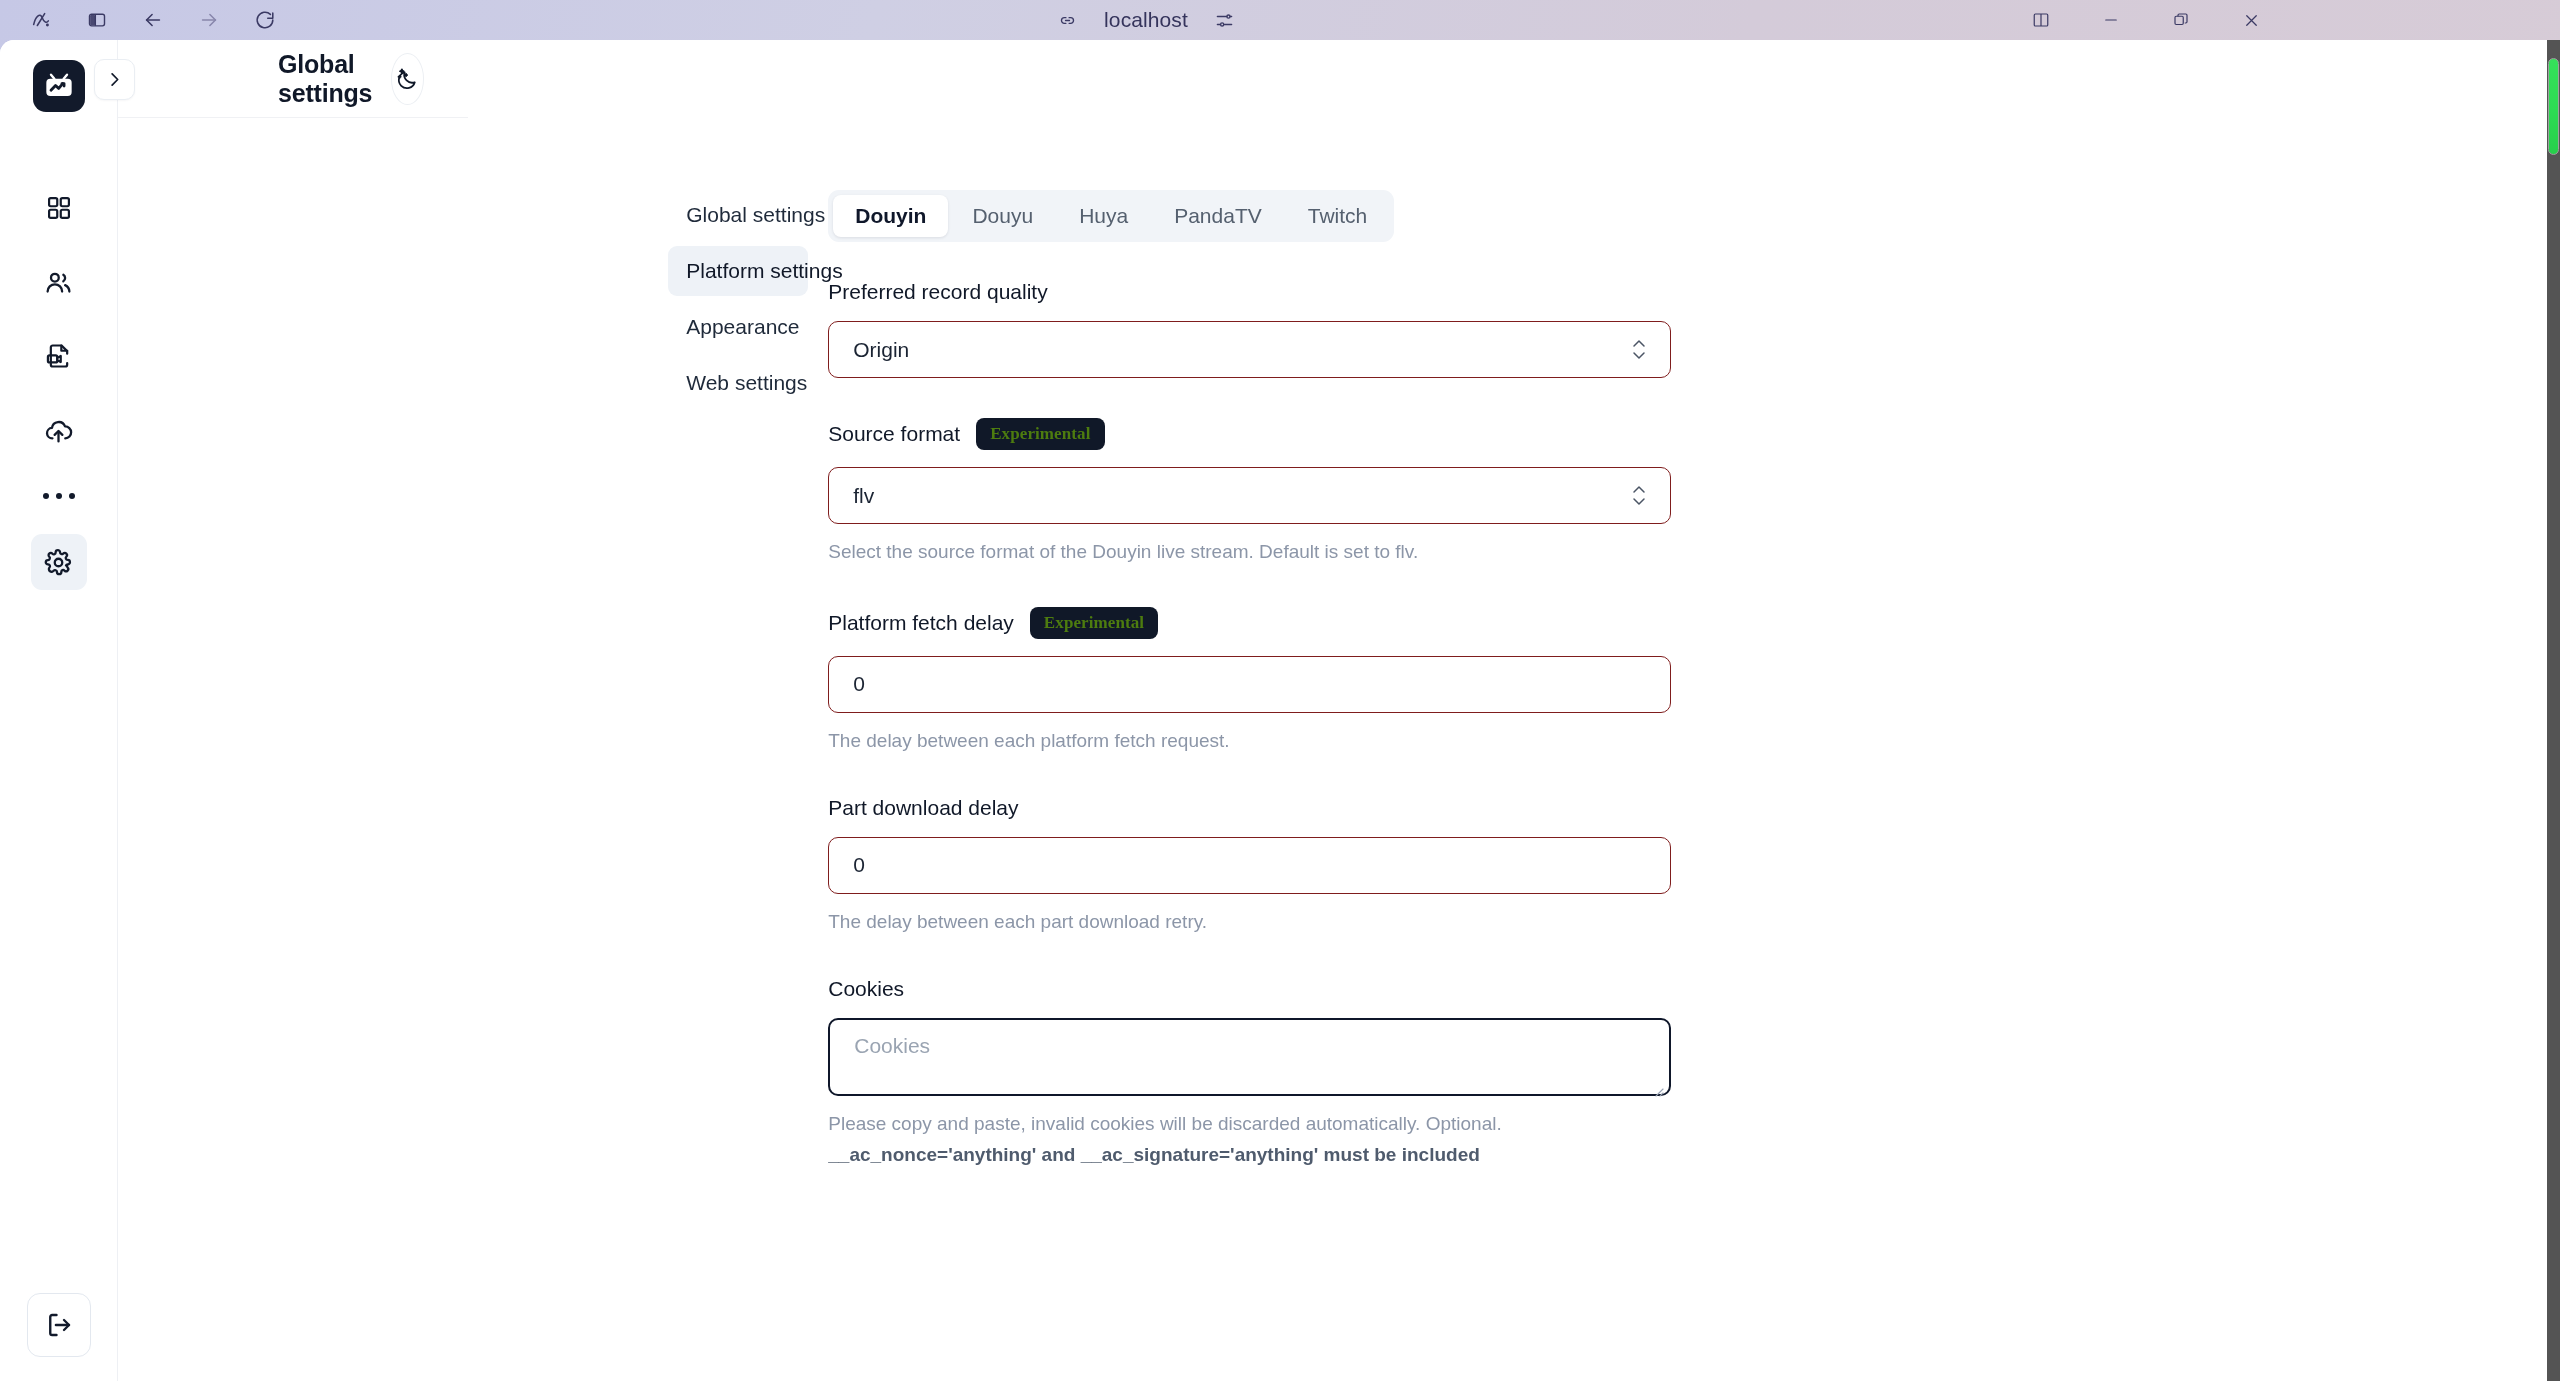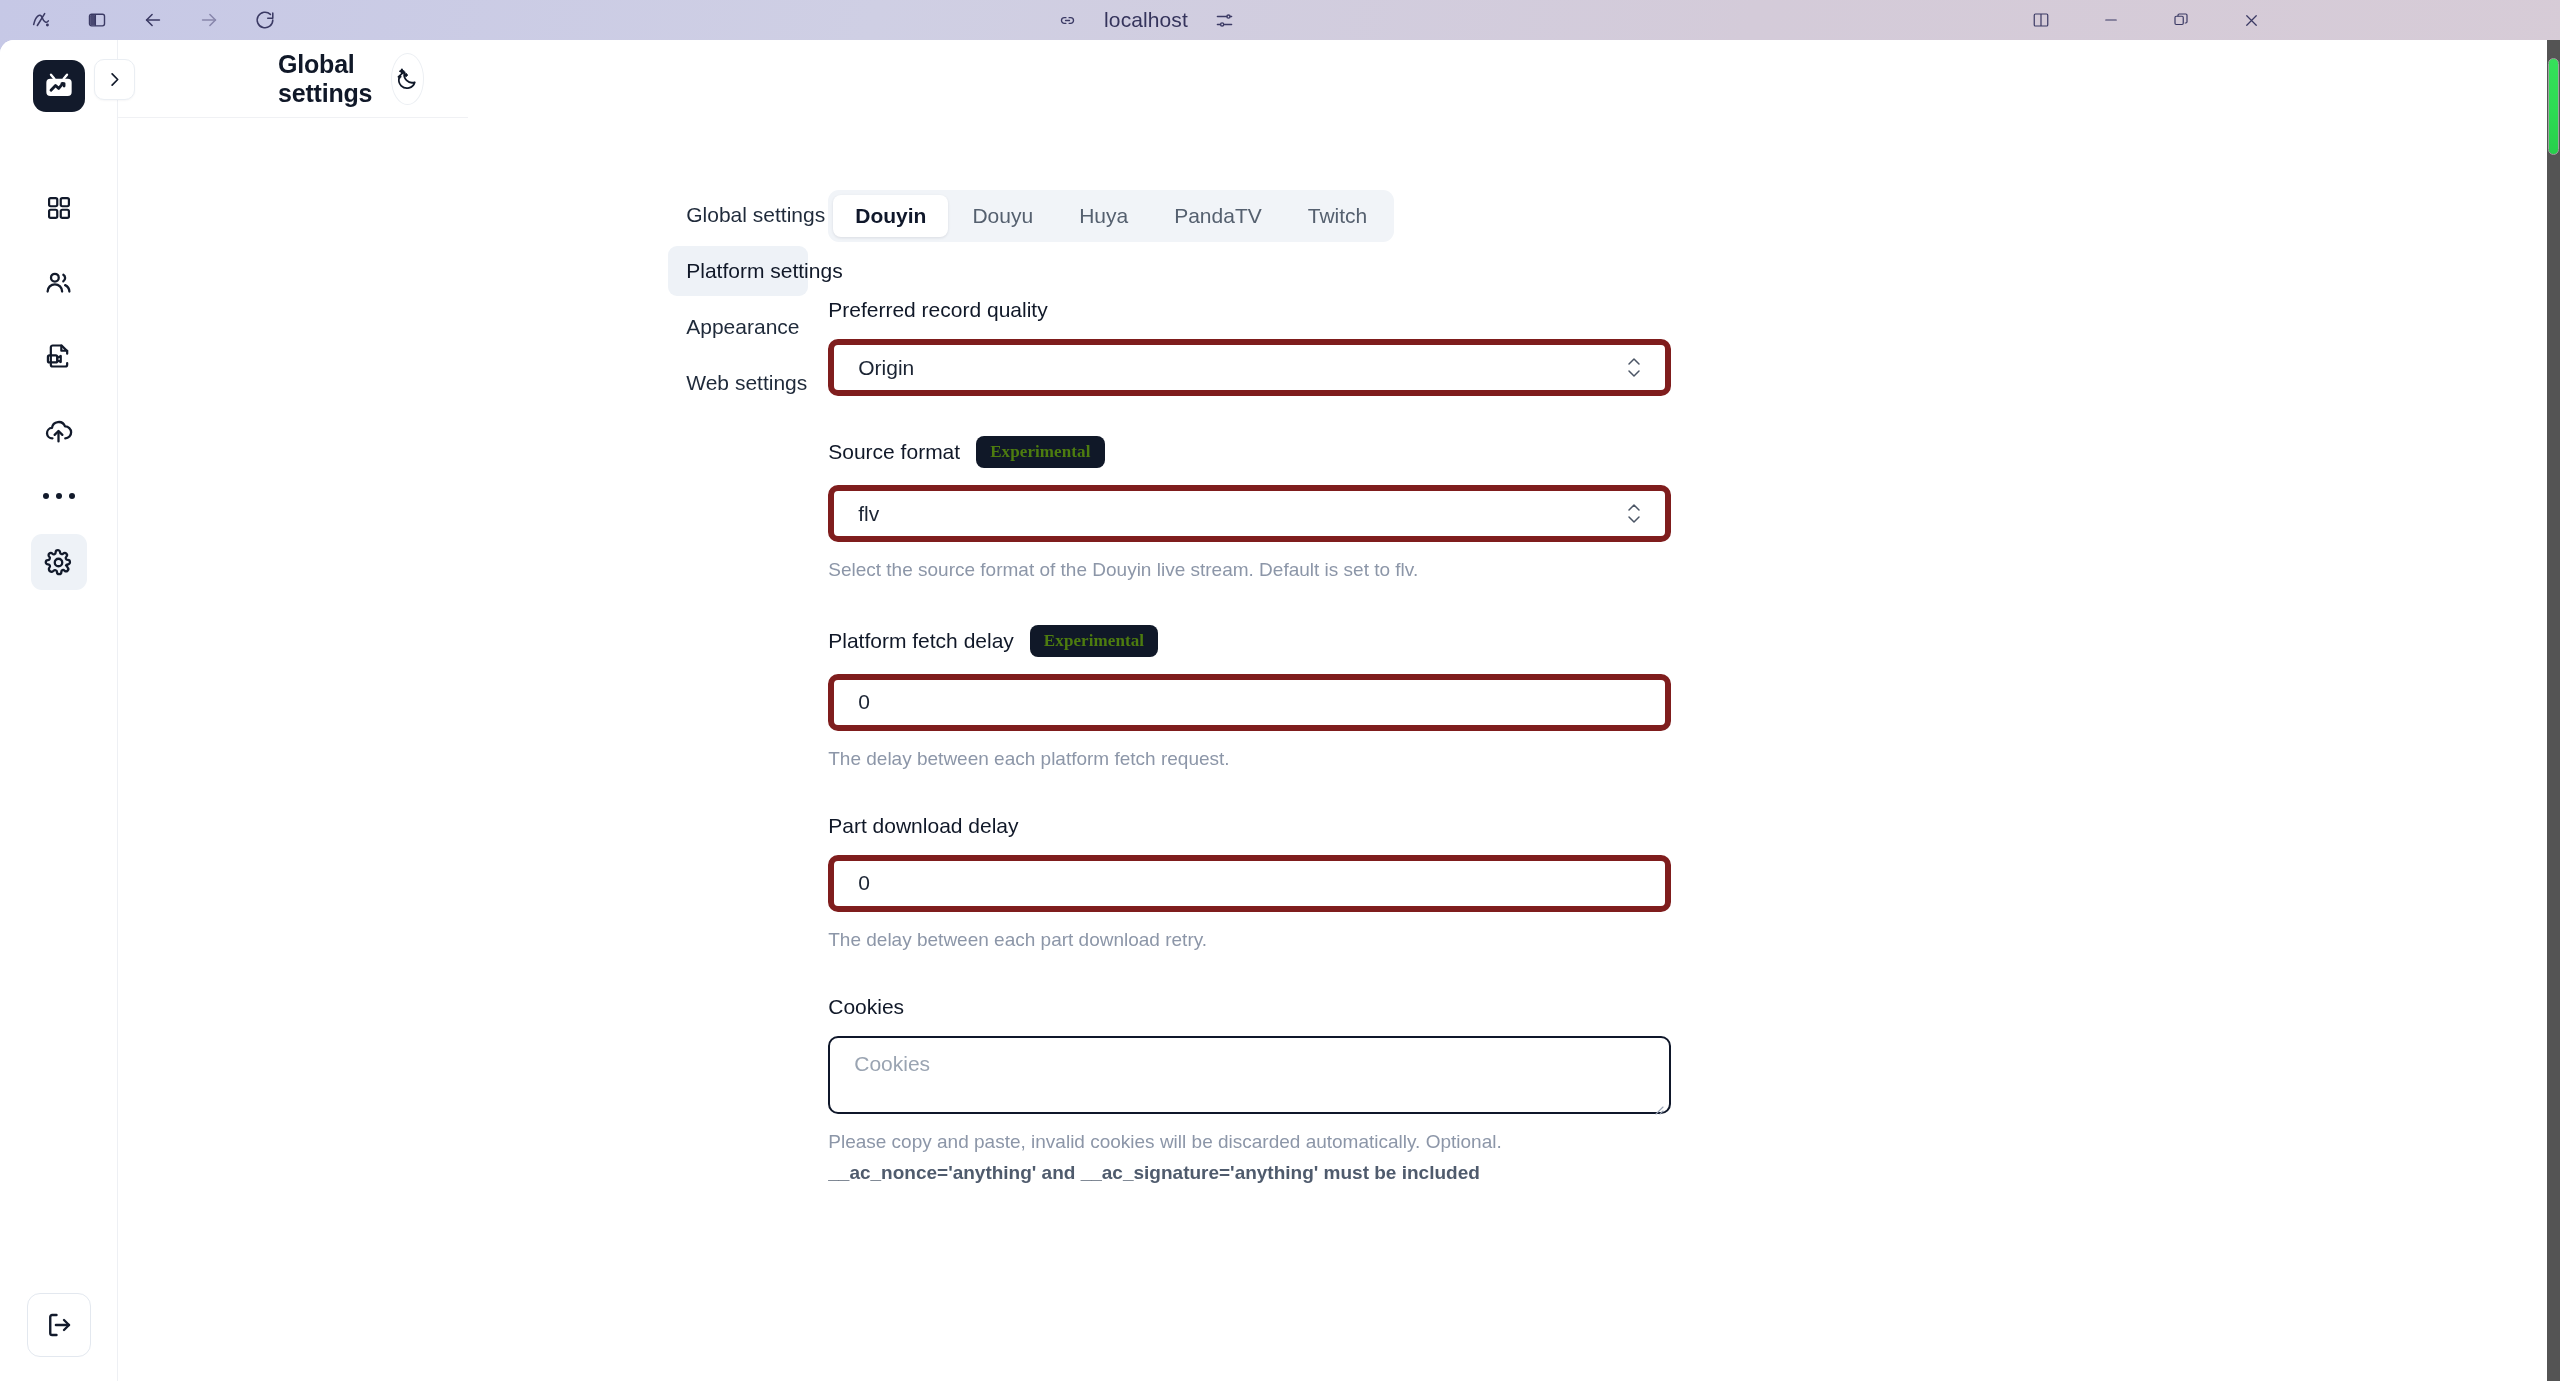--- a/index.html
+++ b/index.html
@@ -210,21 +210,21 @@
     padding-left: 20px;
     min-width: 0;
   }
 
   .tabbar {
     display: inline-flex;
     background: #f1f4f8;
     border-radius: 11px;
     padding: 5px;
     gap: 2px;
-    margin-bottom: 56px;
+    margin-bottom: 38px;
   }
   .tab {
     padding: 9px 22px;
     border-radius: 8px;
     font-size: 21px;
     color: #55606f;
     cursor: pointer;
     white-space: nowrap;
   }
   .tab.active {
@@ -253,21 +253,21 @@
     font-weight: 700;
     padding: 6px 14px;
     border-radius: 8px;
     letter-spacing: .1px;
     font-family: Liberation Serif, serif;
   }
 
   .control {
     width: 843px;
     height: 57px;
-    border: 6px solid #7f1d1d;
+    border: 1px solid #7f1d1d;
     border-radius: 10px;
     background: #fff;
     display: flex;
     align-items: center;
     padding: 0 24px;
     font-size: 21px;
     color: #1b2433;
     position: relative;
     cursor: pointer;
   }

